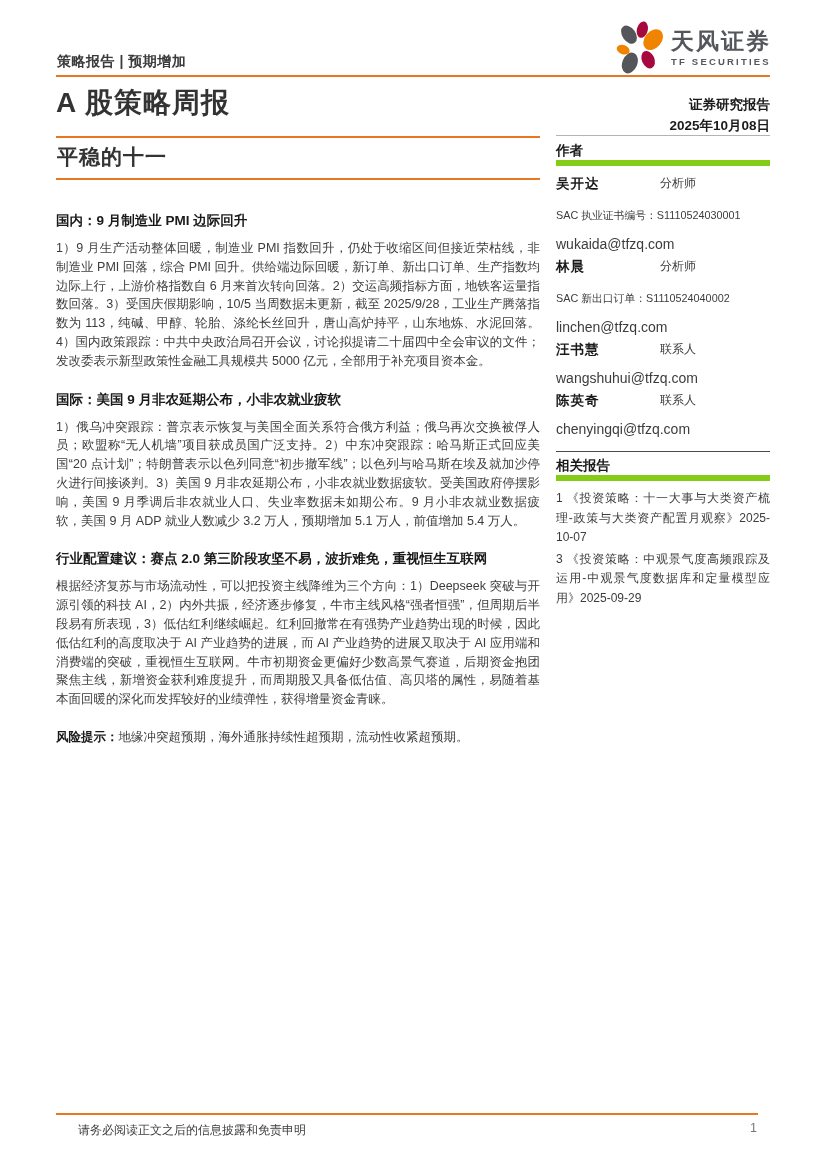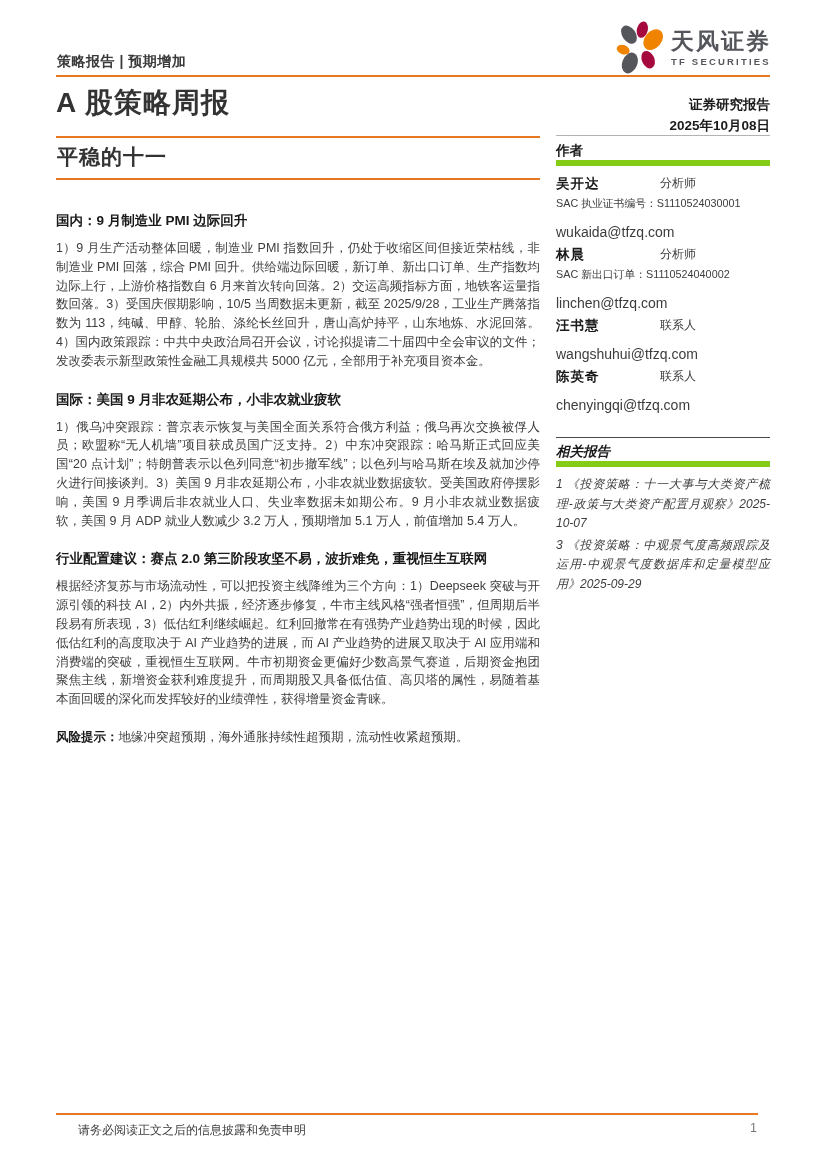--- a/index.html
+++ b/index.html
@@ -42,23 +42,23 @@
   .sidebar-top-rule { position:absolute; left:556px; right:57px; top:135px; height:1px; background:#b3b3b3; }
   .sidebar { position:absolute; left:556px; top:142px; width:214px; }
   .side-h {
     font-size:13.5px; font-weight:bold; color:#1a1a1a;
     border-bottom:6px solid #84cc16; margin-bottom:8px;
   }
   .author { margin-bottom:5px; }
   .author-row { position:relative; height:17px; }
   .a-name { font-size:13.5px; font-weight:bold; color:#1a1a1a; letter-spacing:1px; }
   .a-role { position:absolute; left:104px; top:1px; font-size:12px; color:#3c3c3c; }
-  .a-cert { font-size:10.8px; color:#3c3c3c; margin-top:6px; white-space:nowrap; }
+  .a-cert { font-size:10.8px; color:#3c3c3c; margin-top:18px; white-space:nowrap; }
   .a-email { font-size:14px; color:#3c3c3c; margin-top:13px; }
-  .related { margin-top:24px; border-top:1px solid #4a4a4a; padding-top:5px;font-style:italic; }
+  .related { margin-top:14px; border-top:1px solid #4a4a4a; padding-top:5px; }
   .rep-item {
     font-size:12px; line-height:19.5px; color:#3c3c3c;
     text-align:justify; text-justify:inter-ideograph; margin-bottom:2px;
   }
   
   .footer-rule { position:absolute; left:56px; right:69px; top:1113px; }
   .footer-text { position:absolute; left:78px; top:1122px; font-size:12px; color:#3c3c3c; }
   .page-num { position:absolute; right:70px; top:1121px; font-size:12.5px; color:#777777; }
 </style>
 </head>

